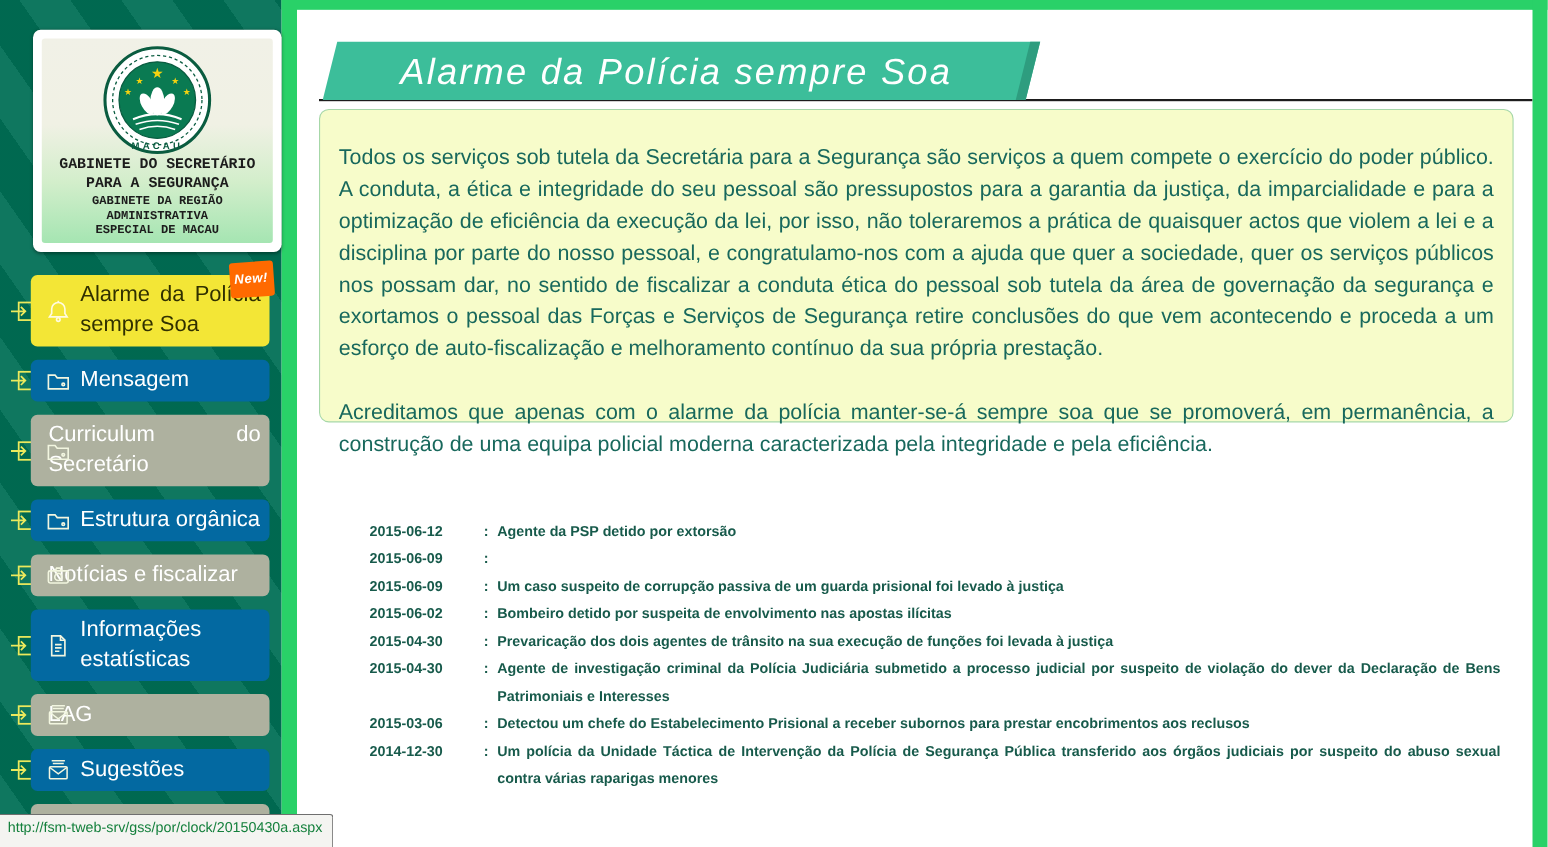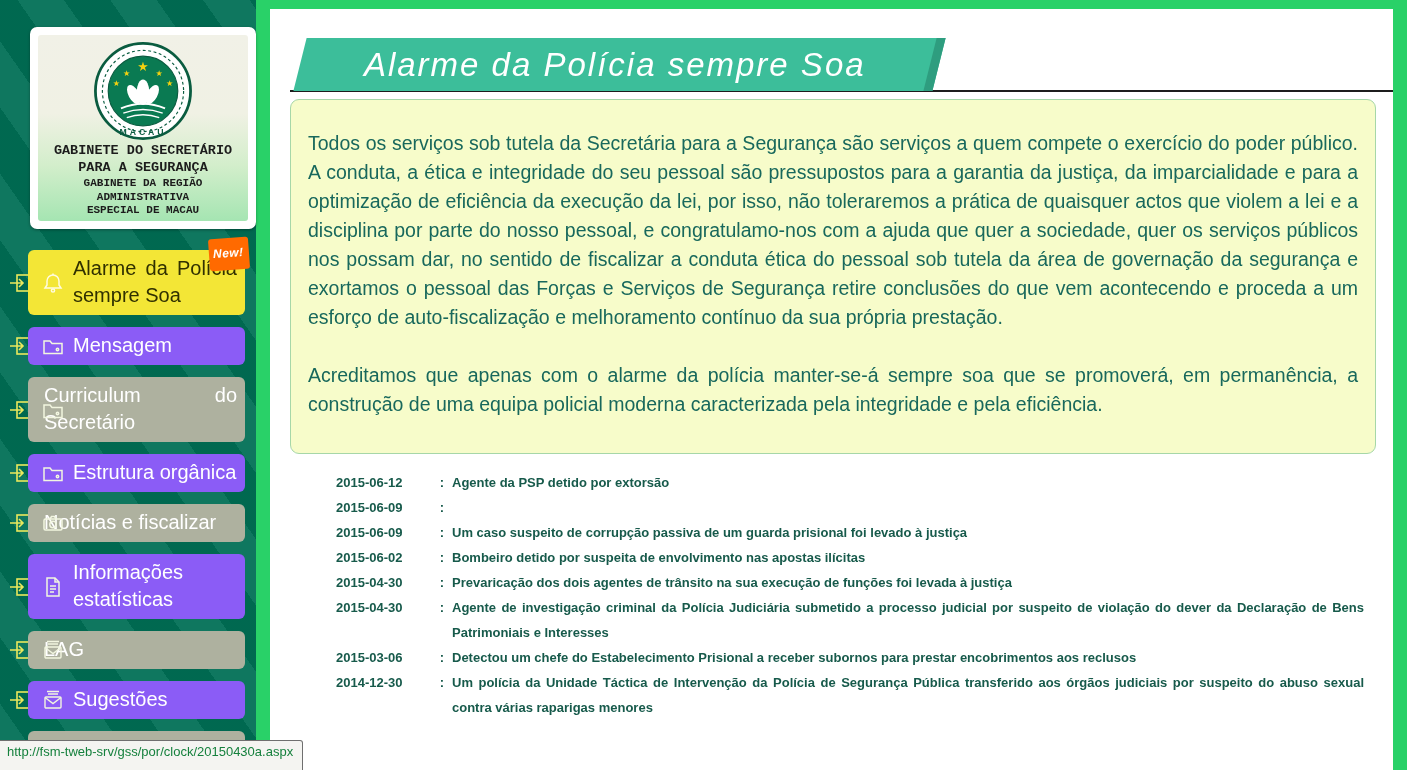--- a/index.html
+++ b/index.html
@@ -38,21 +38,21 @@
   
   .menu{position:absolute;left:0;top:250px;width:256px;display:flex;flex-direction:column;gap:12px;}
   .menu-row{position:relative;height:auto;}
   .arrow-badge{position:absolute;left:9px;top:50%;transform:translateY(-50%);}
   .mi{
     position:relative;margin-left:28px;width:217px;box-sizing:border-box;
     border-radius:6px;color:#ffffff;font-size:20px;line-height:27px;
     padding:5px 8px 6px 45px;cursor:pointer;text-align:justify;
   }
   .mi .mi-icon{position:absolute;left:13px;top:50%;transform:translateY(-50%);}
-  .mi.teal{background:#8b5cf6;}
+  .mi.teal{background:#0369a1;}
   .mi.gray{background:#aeb19f;padding-left:16px;}
   .mi.active{background:#f3e636;color:#303000;}
   .mi.partial{height:12px;padding:0;border-radius:6px 6px 0 0;}
   .new-badge{
     position:absolute;right:-4px;top:-12px;background:#ff6a00;color:#fff;
     font-size:12px;font-weight:bold;font-style:italic;padding:2px 5px 3px 4px;
     border-radius:3px;transform:rotate(-4deg);letter-spacing:.5px;
   }
 
   
@@ -62,21 +62,21 @@
     background:#3cbe9a;border-right:9px solid #2e9d7f;
     transform:skewX(-14deg);display:flex;align-items:center;justify-content:center;
   }
   .banner-text{
     transform:skewX(14deg);color:#ffffff;font-style:italic;font-size:33px;
     letter-spacing:2px;white-space:nowrap;font-weight:500;
   }
 
   
   .intro-box{
-    position:absolute;left:20px;top:90px;width:1086px;height:355px;box-sizing:border-box;
+    position:absolute;left:20px;top:90px;width:1086px;height:285px;box-sizing:border-box;
     background:#f7fcca;border:1px solid #a6d7a8;border-radius:9px;
     padding:29px 17px 0 17px;color:#18685c;font-size:19.5px;line-height:29px;
     text-align:justify;
   }
   .intro-box p{margin:0;}
   .intro-box p + p{margin-top:29px;}
 
   
   .news{position:absolute;left:66px;top:461px;width:1028px;color:#175a4b;
     font-weight:bold;font-size:13px;line-height:25px;}

